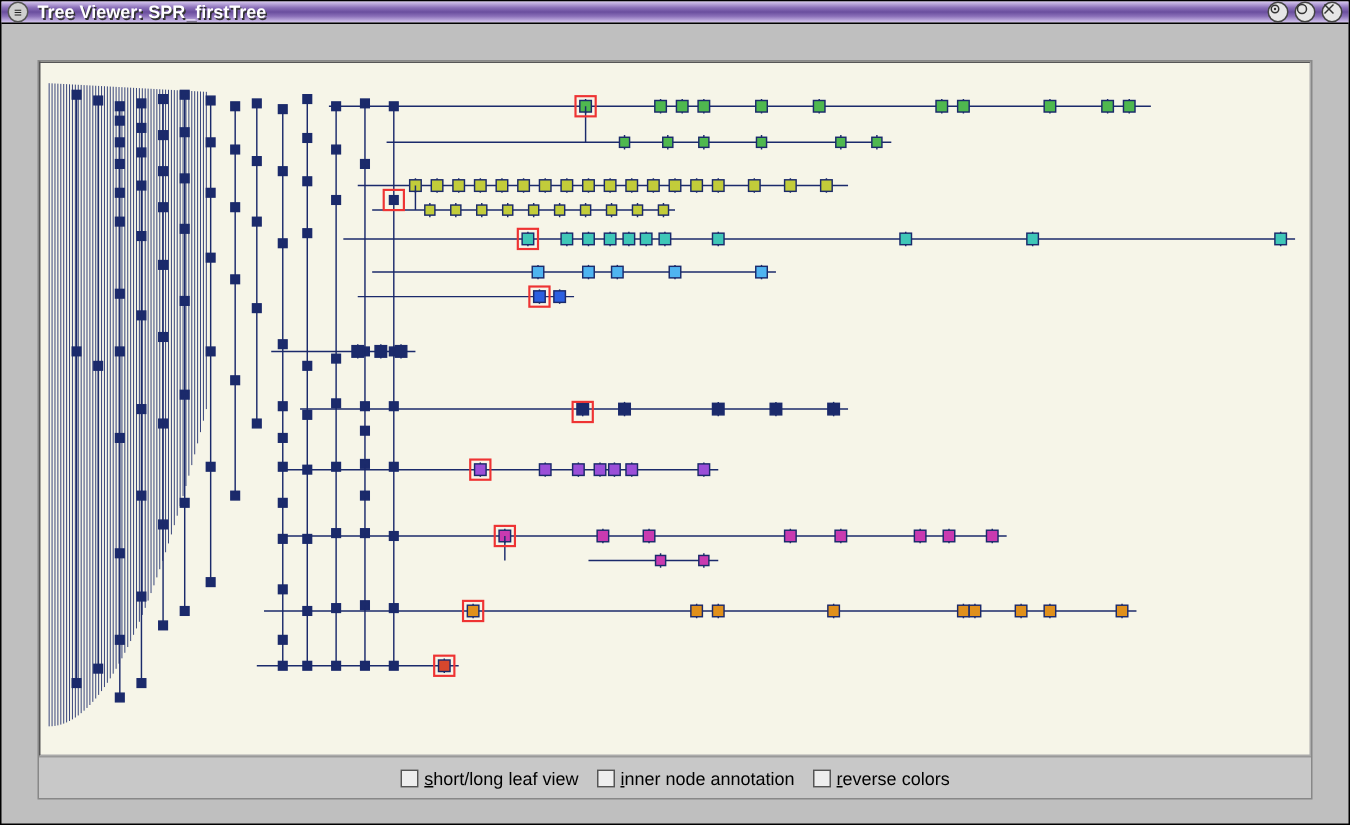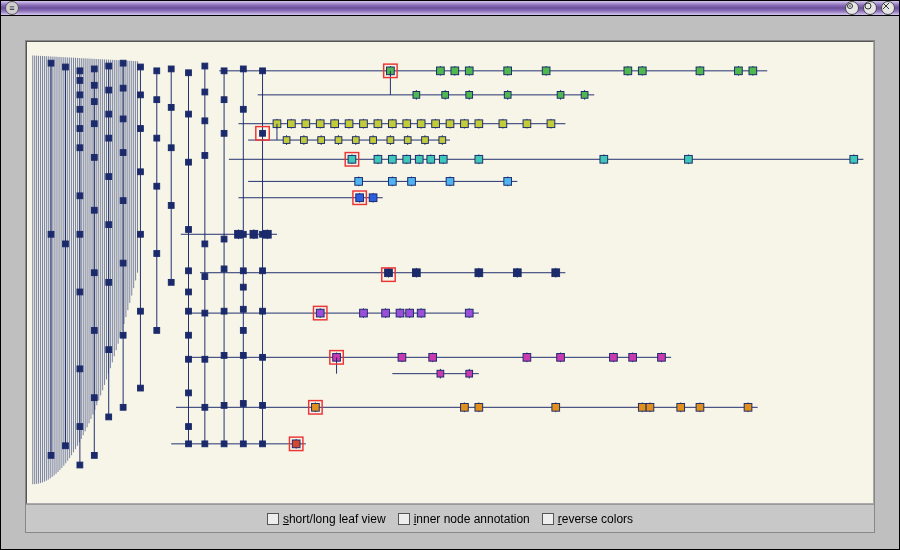--- a/index.html
+++ b/index.html
@@ -90,20 +90,21 @@
     border: 1px solid #555;
   }
   .cb u { text-decoration: underline; }
 </style>
 </head>
 <body>
 
 <div class="window">
   <div class="titlebar">
     <div class="tb-icon">≡</div>
+    <div class="title">Tree Viewer:  SPR_firstTree</div>
     <div class="tb-controls">
       <div class="tb-btn">
           <svg width="8" height="8">
             <circle cx="4" cy="4" r="2.5" fill="none" stroke="#333" stroke-width="1"></circle>
             <circle cx="4" cy="4" r="0.8" fill="#333"></circle>
           </svg>
         </div>
       <div class="tb-btn">
           <svg width="8" height="8">
             <circle cx="4" cy="4" r="3" fill="none" stroke="#333" stroke-width="1"></circle>

